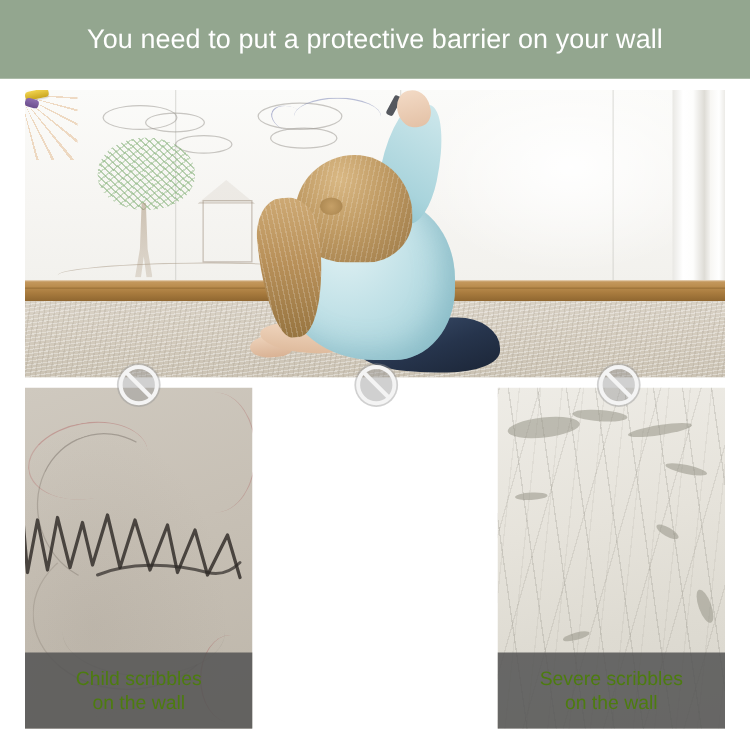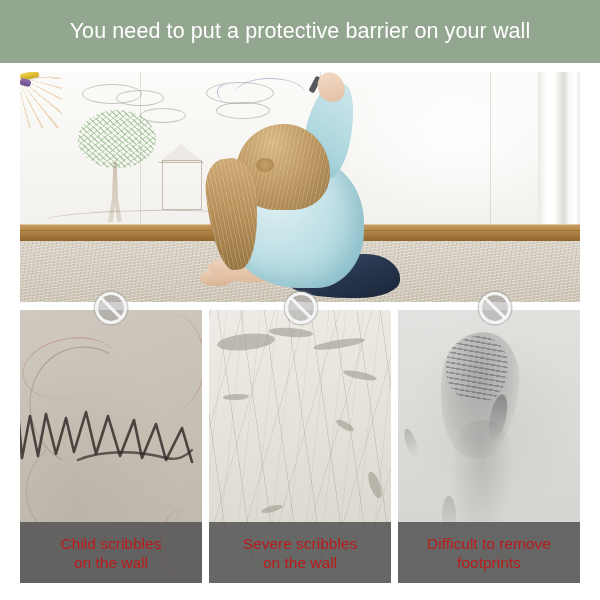--- a/index.html
+++ b/index.html
@@ -421,21 +421,21 @@
     bottom: 0;
     width: 100%;
     height: 61px;
     background: rgba(84,84,84,0.86);
     display: flex;
     align-items: center;
     justify-content: center;
     text-align: center;
   }
   .caption-text {
-    color: #b91c1c;
+    color: #4d7c0f;
     font-size: 15.5px;
     line-height: 19px;
     font-weight: 400;
     padding: 0 4px;
     white-space: pre-line;
   }
 
   
   .no-badge {
     position: absolute;
@@ -525,33 +525,20 @@
     <div class="gouge g5"></div>
     <div class="gouge g6"></div>
     <div class="gouge g7"></div>
     <div class="gouge g8"></div>
     <div class="caption">
       <span class="caption-text">Severe scribbles
 on the wall</span>
     </div>
   </div>
 
-  <div class="panel">
-    <div class="tex-foot"></div>
-    <div class="shoe-heel"></div>
-    <div class="shoe-blob"></div>
-    <div class="shoe-tread"></div>
-    <div class="smudge-a"></div>
-    <div class="smudge-b"></div>
-    <div class="smudge-c"></div>
-    <div class="caption">
-      <span class="caption-text">Difficult to remove
-footprints</span>
-    </div>
-  </div>
 
 </div>
 
 <div class="no-badge nb1">
   <svg width="38" height="38" viewBox="0 0 38 38">
     <circle cx="19" cy="19" r="17.5" fill="rgba(150,150,150,0.45)"></circle>
     <circle cx="19" cy="19" r="14.5" fill="none" stroke="#f4f4f4" stroke-width="3.2"></circle>
     <line x1="9.6" y1="9.6" x2="28.4" y2="28.4" stroke="#f4f4f4" stroke-width="3.2" stroke-linecap="round"></line>
   </svg>
 </div>

